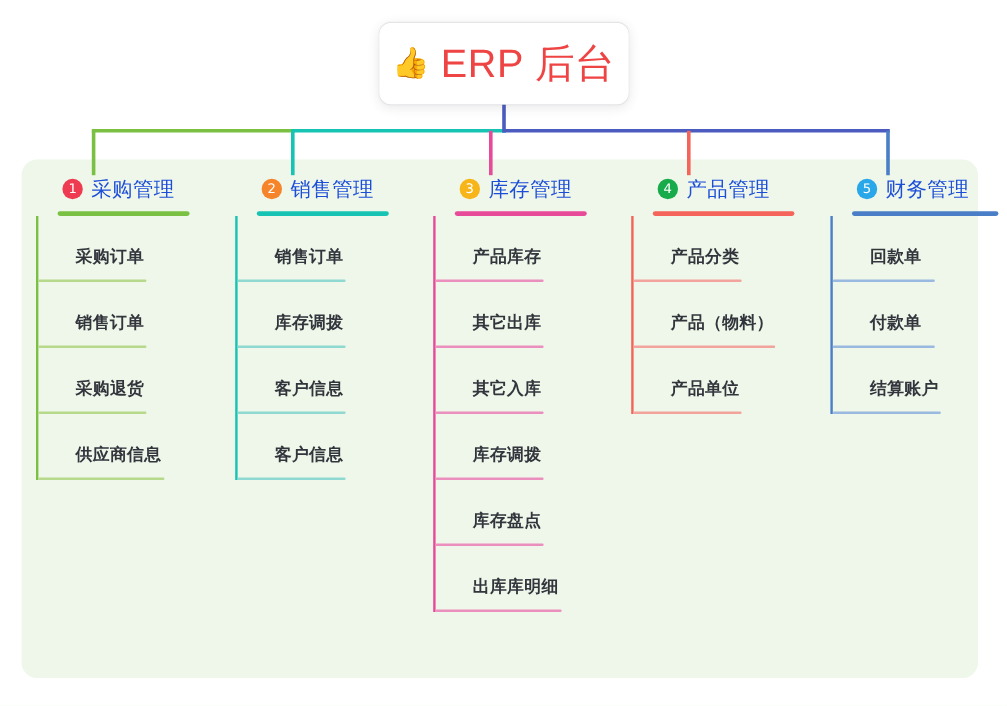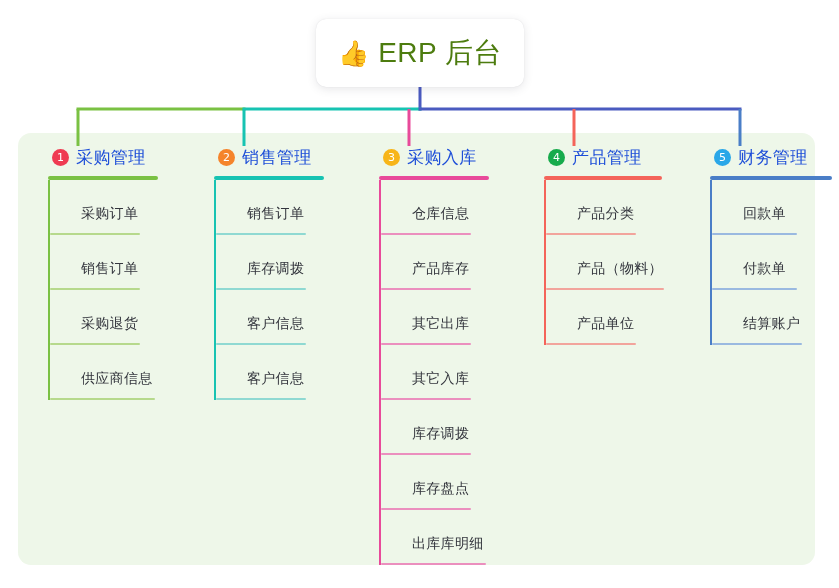--- a/index.html
+++ b/index.html
@@ -38,22 +38,22 @@
     justify-content: center;
     gap: 9px;
     box-sizing: border-box;
   }
   .root-emoji {
     font-size: 25px;
     line-height: 1;
     display: inline-block;
   }
   .root-title {
-    font-size: 28px;
-    color: #4d7c0f;
+    font-size: 33px;
+    color: #ef4444;
     letter-spacing: 0.5px;
     white-space: nowrap;
   }
 
   
   .panel {
     position: absolute;
     left: 18px;
     top: 133px;
     width: 797px;
@@ -102,22 +102,22 @@
     letter-spacing: 0.4px;
   }
   .col-rule {
     height: 4px;
     border-radius: 2px;
     margin-top: 6px;
     margin-left: 18px;
   }
   .col-body {
     position: relative;
-    margin-left: 18px;
     padding-left: 0;
+    font-weight: bold;
   }
   .spine {
     position: absolute;
     left: 0;
     top: 0;
     bottom: 0;
     width: 2px;
   }
   .leaf {
     position: relative;
@@ -215,29 +215,25 @@
           </div>
           <div class="leaf">
             <span class="leaf-label">客户信息</span>
             <div class="leaf-rule" style="background: rgb(143, 217, 210); width: 90px;"></div>
           </div>
         </div>
       </div>
       <div class="column" style="left: 361px;">
         <div class="col-header">
           <span class="badge" style="background: rgb(247, 181, 25);">3</span>
-          <span class="col-title">采购入库</span>
+          <span class="col-title">库存管理</span>
         </div>
         <div class="col-rule" style="background: rgb(232, 74, 154); width: 110px;"></div>
         <div class="col-body">
           <div class="spine" style="background: rgb(232, 74, 154);"></div>
-          <div class="leaf">
-            <span class="leaf-label">仓库信息</span>
-            <div class="leaf-rule" style="background: rgb(235, 143, 190); width: 90px;"></div>
-          </div>
           <div class="leaf">
             <span class="leaf-label">产品库存</span>
             <div class="leaf-rule" style="background: rgb(235, 143, 190); width: 90px;"></div>
           </div>
           <div class="leaf">
             <span class="leaf-label">其它出库</span>
             <div class="leaf-rule" style="background: rgb(235, 143, 190); width: 90px;"></div>
           </div>
           <div class="leaf">
             <span class="leaf-label">其它入库</span>

